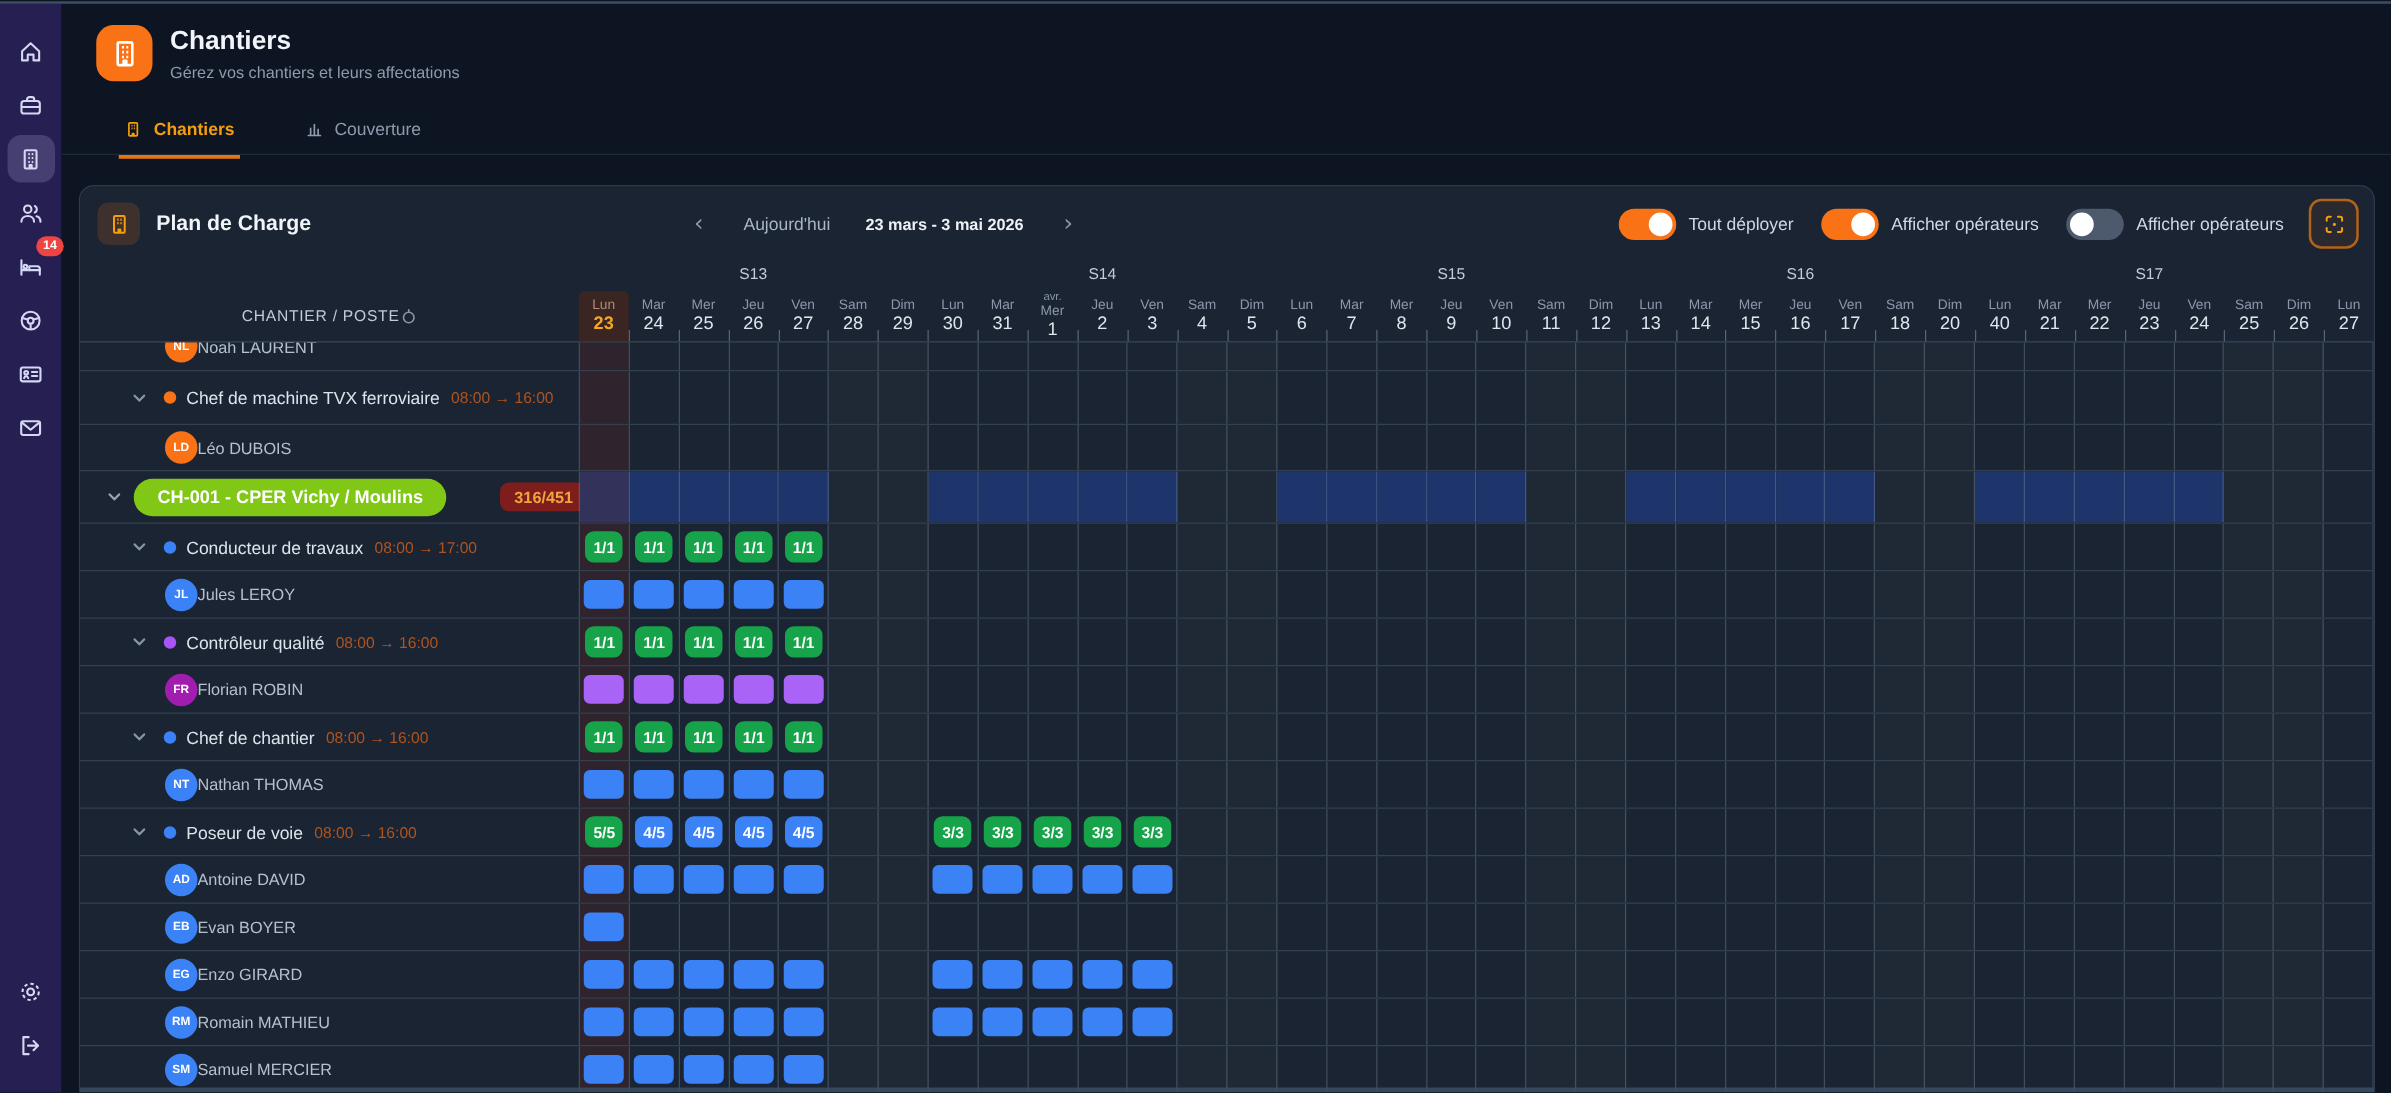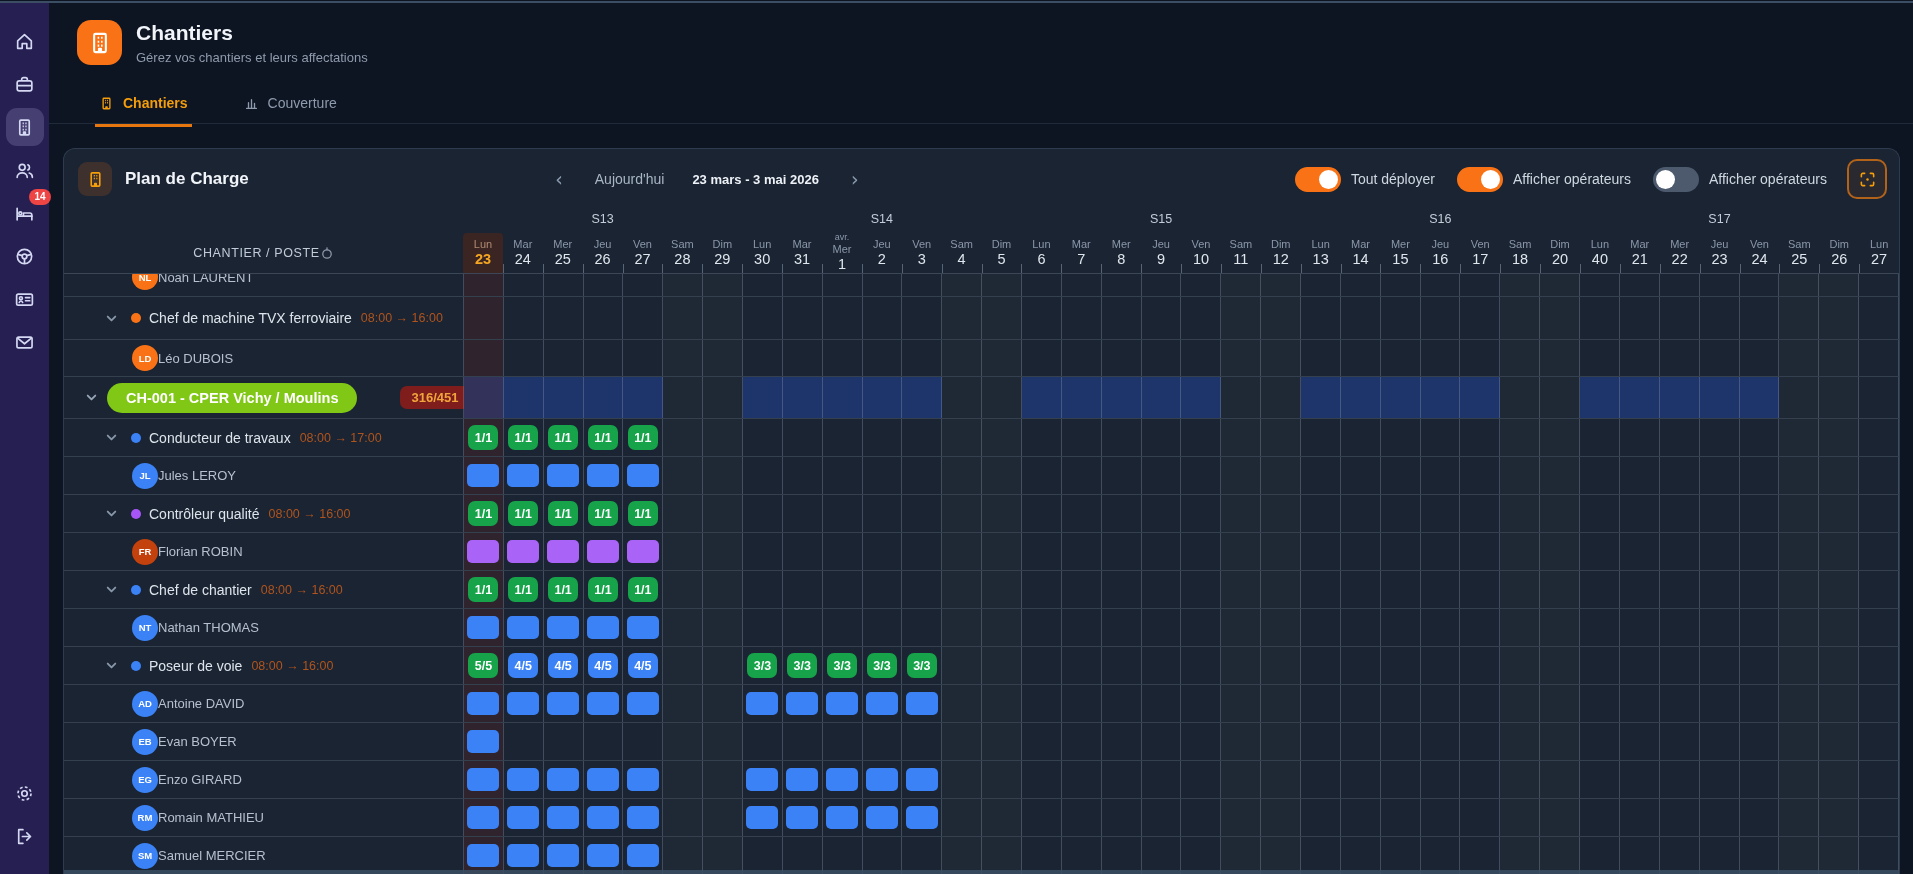--- a/index.html
+++ b/index.html
@@ -66,21 +66,21 @@
 .cell.band{background:#1e356b}
 .cell.today::before{content:"";position:absolute;inset:0;background:rgba(137,41,29,.20);pointer-events:none}
 .bar{width:32px;height:23px;border-radius:5px;position:relative;z-index:2;cursor:pointer}
 .bar.blue{background:#3b82f6}.bar.purple{background:#a964f7}
 .chip{min-width:30px;height:25px;border-radius:7px;color:#fff;font-weight:700;font-size:12.5px;display:flex;align-items:center;justify-content:center;padding:0 4px;position:relative;z-index:2}
 .chip.green{background:#16a34a}.chip.red{background:#3b82f6}
 
 .op{display:flex;align-items:center;margin-left:68px}
 .rh0 .op{transform:translateY(-8px)}
 .avatar{width:26px;height:26px;border-radius:50%;display:flex;align-items:center;justify-content:center;color:#fff;font-size:9.5px;font-weight:700;flex:0 0 auto}
-.av-orange{background:#f97316}.av-blue{background:#3b82f6}.av-purple{background:#c2410c}
+.av-orange{background:#f97316}.av-blue{background:#3b82f6}.av-purple{background:#a21caf}
 .op-name{font-size:13px;color:#b6c0ce}
 .post{display:flex;align-items:center;margin-left:41px;cursor:pointer}
 .dot{width:10px;height:10px;border-radius:50%;margin-left:13px;flex:0 0 auto}
 .dot-orange{background:#f97316}.dot-blue{background:#3b82f6}.dot-purple{background:#a855f7}
 .post-name{font-size:14px;color:#dde4ec;margin-left:8px;white-space:nowrap}
 .post-time{font-size:12.5px;color:#b0541d;margin-left:9px;white-space:nowrap}
 .chantier{display:flex;align-items:center;margin-left:21px;cursor:pointer}
 .ch-pill{height:30px;border-radius:15px;background:#80c716;color:#fff;font-size:14.5px;font-weight:700;display:flex;align-items:center;padding:0 19px;margin-left:9px;white-space:nowrap}
 .ch-badge{margin-left:43px;background:#7f1d1d;color:#f0a53c;font-size:13px;font-weight:700;border-radius:7px;padding:4px 11px;white-space:nowrap}
 .chev{flex:0 0 auto;display:flex}

